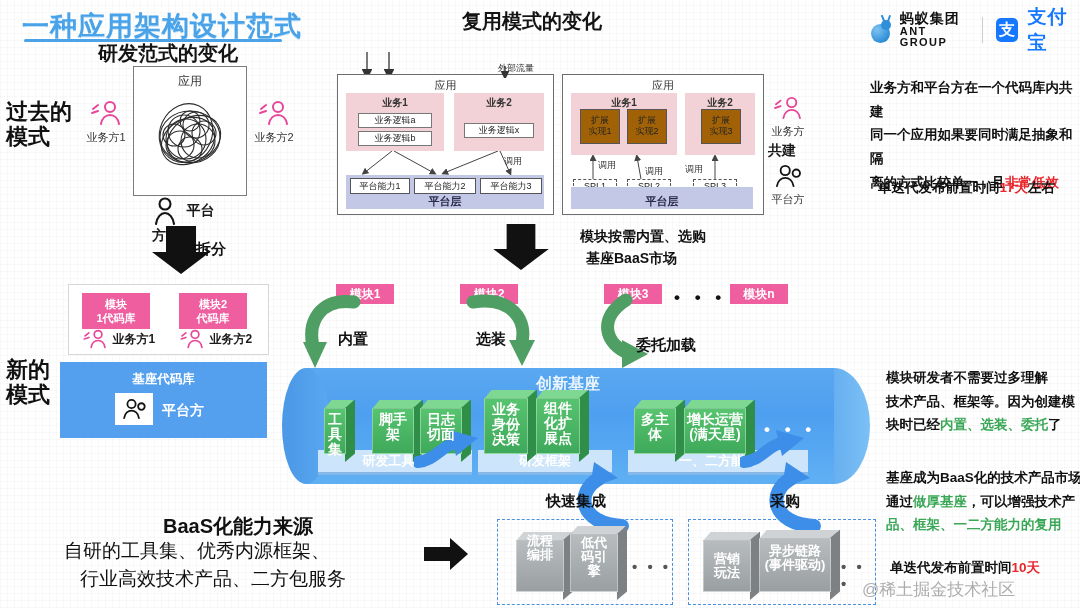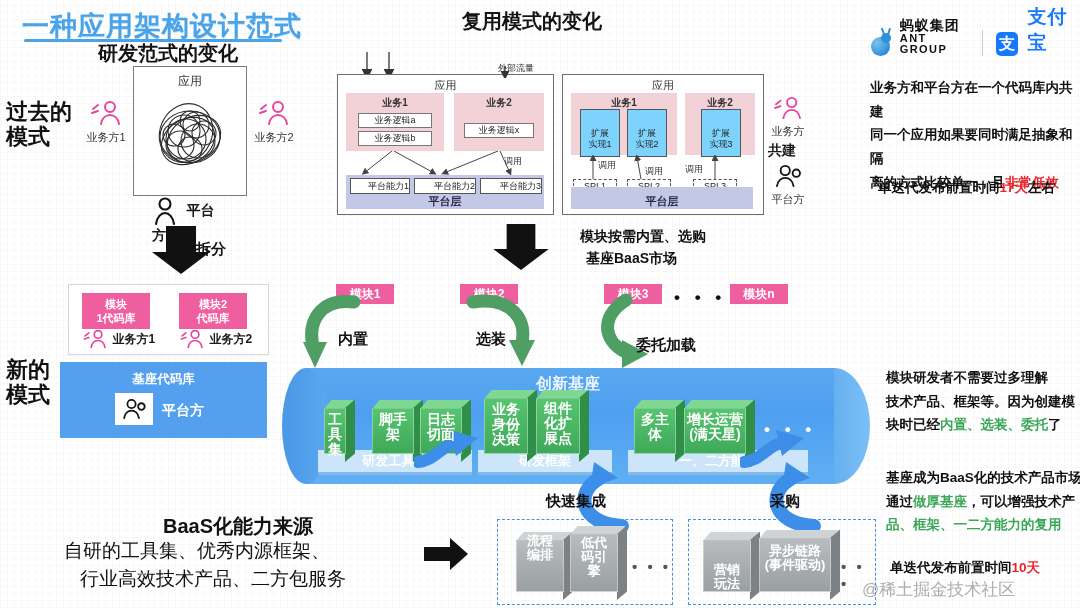--- a/index.html
+++ b/index.html
@@ -21,21 +21,21 @@
     color:#4aa3e8;text-shadow:0 1px 0 #bfe0f7;}
   #title-underline{left:24px;top:39px;width:258px;height:3px;background:#4aa3e8;border-radius:2px;}
   #sub-title-left{left:98px;top:40px;font-size:20px;font-weight:bold;color:#141414;}
   #sub-title-mid{left:462px;top:8px;font-size:20px;font-weight:bold;color:#141414;}
 
   .side-label{font-size:22px;font-weight:bold;line-height:1.12;color:#111;}
   #label-old{left:6px;top:100px;}
   #label-new{left:6px;top:358px;}
 
   
-  #logo-bar{left:868px;top:4px;display:flex;align-items:flex-end;gap:9px;}
+  #logo-bar{left:868px;top:4px;display:flex;align-items:center;gap:9px;}
   .ant-mark{width:26px;height:26px;position:relative;}
   .ant-mark .body{position:absolute;left:3px;top:7px;width:19px;height:19px;border-radius:50%;
     background:radial-gradient(circle at 32% 30%,#7ec3f2,#2f8fd8 70%,#1d6fb4);}
   .ant-mark .head{position:absolute;left:13px;top:3px;width:10px;height:10px;border-radius:50%;background:#2f8fd8;}
   .ant-mark .ant1,.ant-mark .ant2{position:absolute;width:1.6px;height:7px;background:#2f8fd8;top:-2px;}
   .ant-mark .ant1{left:14px;transform:rotate(-22deg);}
   .ant-mark .ant2{left:20px;transform:rotate(18deg);}
   #ant-text{line-height:1.05;}
   #ant-cn{font-size:14px;font-weight:bold;letter-spacing:1px;color:#111;}
   #ant-en{font-size:11px;font-weight:bold;letter-spacing:1.4px;color:#111;}
@@ -59,25 +59,25 @@
   #mid-old-box{left:337px;top:74px;width:215px;height:139px;border:1.4px solid #6d6d6d;background:#fff;}
   #mid-new-box{left:562px;top:74px;width:200px;height:139px;border:1.4px solid #6d6d6d;background:#fff;}
   .box-title{font-size:11px;color:#333;text-align:center;padding-top:3px;}
   .biz-band{position:absolute;background:#f2d2d6;}
   .biz-band .bt{font-size:10px;font-weight:bold;color:#333;text-align:center;padding-top:3px;}
   .inner-chip{background:#fff;border:1px solid #777;font-size:9px;color:#222;text-align:center;
     line-height:13px;height:13px;}
   .plat-band{position:absolute;background:#c3c8e6;}
   .plat-band .pt{font-size:11px;font-weight:bold;color:#2b2b4a;text-align:center;}
   .cap-chip{position:absolute;background:#fff;border:1px solid #555;font-size:9px;color:#222;
-    text-align:right;line-height:14px;height:14px;}
+    text-align:center;line-height:14px;height:14px;}
   .spi-chip{position:absolute;background:#fff;border:1.2px dashed #555;font-size:9px;color:#222;
     text-align:center;line-height:13px;height:13px;}
-  .ext-chip{position:absolute;background:#7dd3fc;border:1px solid #555;font-size:9px;color:#222;
-    text-align:center;padding-top:18px;line-height:11px;}
+  .ext-chip{position:absolute;background:#a16207;border:1px solid #555;font-size:9px;color:#222;
+    text-align:center;padding-top:5px;line-height:11px;}
   .tiny-lbl{position:absolute;font-size:9px;color:#333;}
   #ext-traffic-lbl{left:498px;top:62px;font-size:9px;color:#333;}
 
   
   #mid-down-arrow{left:492px;top:224px;}
   #mid-cap1{left:580px;top:228px;font-size:14px;font-weight:bold;color:#111;}
   #mid-cap2{left:586px;top:250px;font-size:14px;font-weight:bold;color:#111;}
 
   
   .rtext{position:absolute;font-size:13.5px;font-weight:bold;line-height:1.75;color:#111;width:208px;}
@@ -548,21 +548,21 @@
       <div class="txt" style="padding-top:10px">低代<br>码引<br>擎</div>
     </div>
     <div class="dots-sm" style="left:134px;top:38px">• • •</div>
   </div>
 
   <div class="dash-box" id="dash-right">
     <div class="cube gray" style="left:14px;top:12px;width:48px;height:60px">
       <div class="top"></div>
         <div class="side"></div>
       <div class="face" style="height:52px"></div>
-      <div class="txt" style="padding-top:31px">营销<br>玩法</div>
+      <div class="txt" style="padding-top:20px">营销<br>玩法</div>
     </div>
     <div class="cube gray" style="left:70px;top:10px;width:72px;height:62px">
       <div class="top"></div>
         <div class="side"></div>
       <div class="face" style="height:54px"></div>
       <div class="txt" style="padding-top:14px">异步链路<br>(事件驱动)</div>
     </div>
     <div class="dots-sm" style="left:152px;top:38px">• • •</div>
   </div>
 

